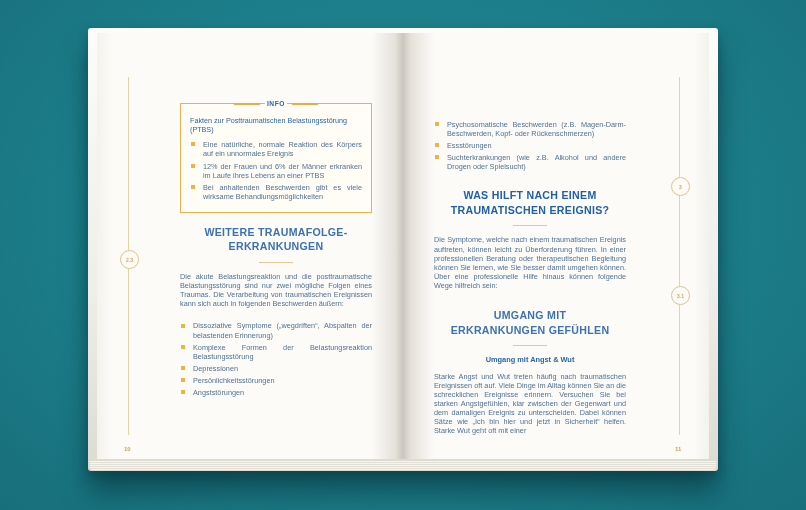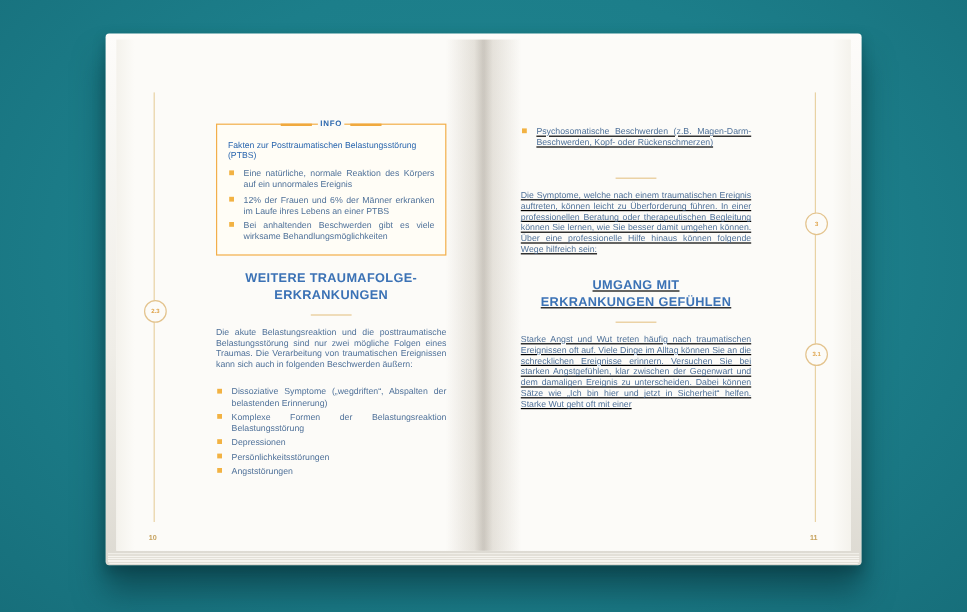--- a/index.html
+++ b/index.html
@@ -23,21 +23,21 @@
   .page{width:50%;position:relative;}
   .page.left{background:linear-gradient(to right,#f4f2ec 0%,#fcfbf8 5%,#fcfbf8 90%,#f0ede6 100%);}
   .page.right{background:linear-gradient(to left,#f4f2ec 0%,#fcfbf8 5%,#fcfbf8 90%,#f0ede6 100%);}
   .spine-shadow{
     position:absolute;left:50%;top:0;bottom:0;width:64px;transform:translateX(-50%);
     background:linear-gradient(to right, rgba(0,0,0,0) 0%, rgba(104,92,76,.10) 38%, rgba(84,74,62,.24) 50%, rgba(104,92,76,.10) 62%, rgba(0,0,0,0) 100%);
     pointer-events:none;z-index:5;
   }
   .content{position:absolute;top:70px;width:192px;}
   .page.left  .content{left:83px;}
-  .page.right .content{left:31px;top:72px;text-decoration:underline;}
+  .page.right .content{left:31px;top:87px;}
 
   
   .rail{position:absolute;width:1px;background:#e8d2a4;top:44px;bottom:24px;}
   .page.left  .rail{left:31px;}
   .page.right .rail{left:276px;}
   .rail-circle{
     position:absolute;width:17px;height:17px;border:1px solid #e3c38d;border-radius:50%;
     background:#fcfbf8;color:#dfa54e;font-size:5px;font-weight:bold;
     display:flex;align-items:center;justify-content:center;z-index:2;
   }
@@ -137,33 +137,40 @@
       </div>
       <div class="rail-circle m2">
         <span>3.1</span>
       </div>
 
       <div class="content">
         <ul class="blist">
 
             <li><span class="sq"></span><span>Psychosomatische Beschwerden (z.B. Magen-Darm-Beschwerden, Kopf- oder Rückenschmerzen)</span></li>
 
+            <li><span class="sq"></span><span>Essstörungen</span></li>
 
+            <li><span class="sq"></span><span>Suchterkrankungen (wie z.B. Alkohol und andere Drogen oder Spielsucht)</span></li>
           </ul>
 
         <div class="gap-l"></div>
+        <h2 class="section-title strong">
+          <span>WAS HILFT NACH EINEM</span><br>
+          <span>TRAUMATISCHEN EREIGNIS?</span>
+        </h2>
         <div class="divider"></div>
         <p class="body-text">Die Symptome, welche nach einem traumatischen Ereignis auftreten, können leicht zu Überforderung führen. In einer professionellen Beratung oder therapeutischen Begleitung können Sie lernen, wie Sie besser damit umgehen können. Über eine professionelle Hilfe hinaus können folgende Wege hilfreich sein:</p>
 
         <div class="gap-m"></div>
         <h2 class="section-title">
           <span>UMGANG MIT</span><br>
           <span>ERKRANKUNGEN GEFÜHLEN</span>
         </h2>
         <div class="divider"></div>
+        <p class="subhead">Umgang mit Angst &amp; Wut</p>
         <p class="body-text">Starke Angst und Wut treten häufig nach traumatischen Ereignissen oft auf. Viele Dinge im Alltag können Sie an die schrecklichen Ereignisse erinnern. Versuchen Sie bei starken Angstgefühlen, klar zwischen der Gegenwart und dem damaligen Ereignis zu unterscheiden. Dabei können Sätze wie „Ich bin hier und jetzt in Sicherheit“ helfen. Starke Wut geht oft mit einer</p>
       </div>
 
       <div class="page-number">11</div>
     </div>
 
     <div class="spine-shadow"></div>
   </div>
 </div>
 

